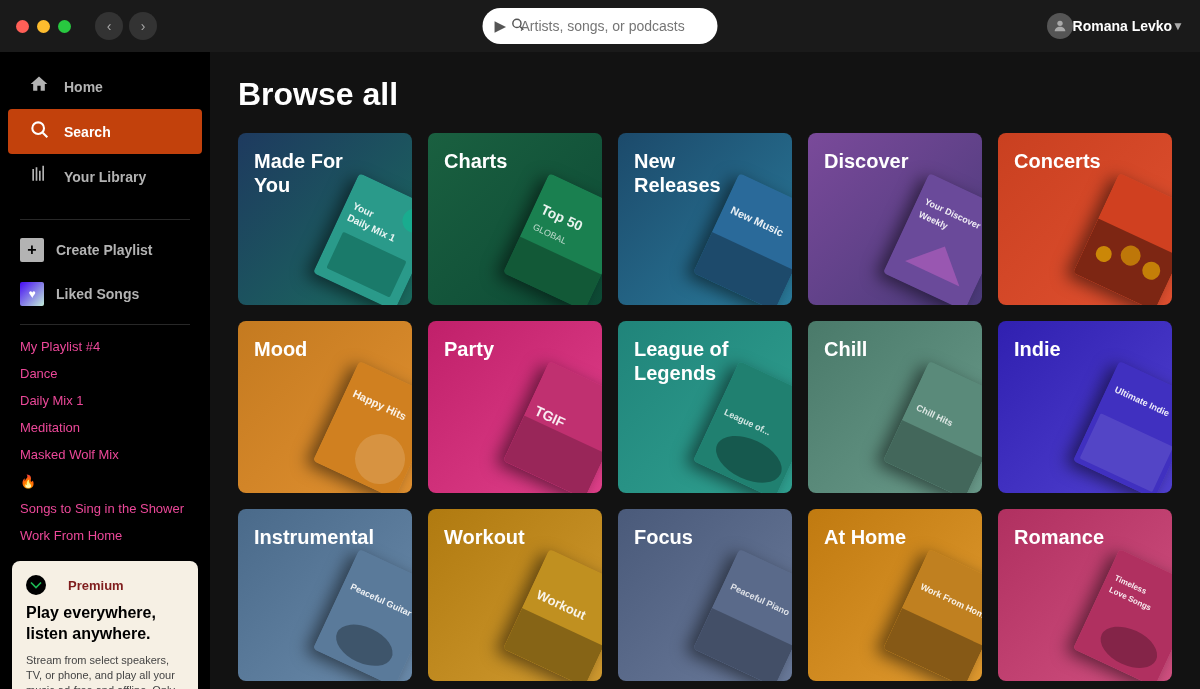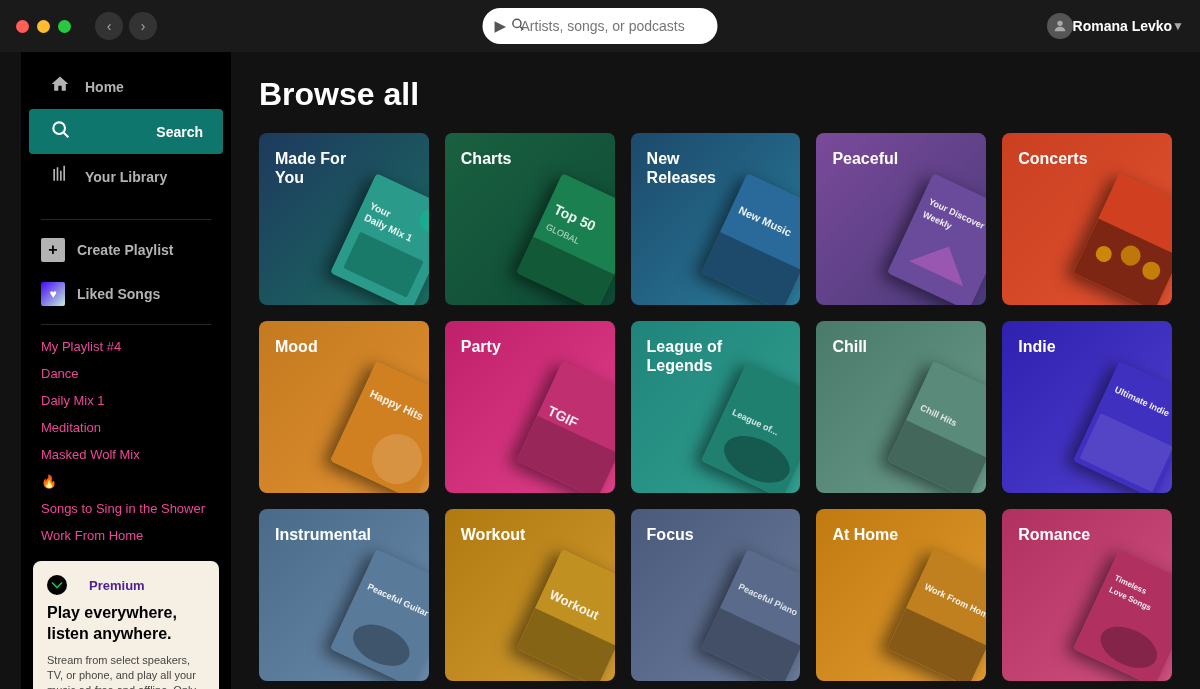--- a/index.html
+++ b/index.html
@@ -105,21 +105,20 @@
       justify-content: center;
       color: #aaa;
       font-size: 15px;
     }
 
     
     .main-layout {
       display: flex;
       flex: 1;
       overflow: hidden;
-      margin-left: 21px;
     }
 
     
     .sidebar {
       width: 210px;
       background: #000;
       display: flex;
       flex-direction: column;
       flex-shrink: 0;
       overflow-y: auto;
@@ -132,21 +131,21 @@
       align-items: center;
       gap: 14px;
       padding: 10px 20px;
       color: #b3b3b3;
       font-size: 14px;
       font-weight: 600;
       cursor: pointer;
       border-radius: 4px;
       margin: 0 8px;
     }
-    .sidebar-item.active { color: #fff; background: #0f766e; justify-content: space-between; }
+    .sidebar-item.active { color: #fff; background: #c2410c; }
     .sidebar-icon {
       font-size: 18px;
       width: 22px;
       text-align: center;
     }
 
     .sidebar-divider {
       border: none;
       border-top: 1px solid #282828;
       margin: 8px 20px;
@@ -197,21 +196,21 @@
       gap: 6px;
       margin-bottom: 8px;
     }
     .premium-logo {
       width: 20px;
       height: 20px;
     }
     .premium-label {
       font-size: 13px;
       font-weight: 700;
-      color: #4c1d95;
+      color: #7f1d1d;
       padding-left: 16px;
     }
     .premium-title {
       font-size: 16px;
       font-weight: 700;
       color: #000;
       line-height: 1.3;
       margin-bottom: 8px;
     }
     .premium-desc {
@@ -248,21 +247,21 @@
       position: relative;
       overflow: hidden;
       cursor: pointer;
     }
 
     .card-label {
       position: absolute;
       top: 16px;
       left: 16px;
       color: #fff;
-      font-size: 16px;
+      font-size: 20px;
       font-weight: 700;
       line-height: 1.2;
       z-index: 2;
       max-width: 55%;
     }
 
     
     .card-made-for-you { background: linear-gradient(135deg, #1e3a5f, #1a6b5e); }
     .card-charts { background: linear-gradient(135deg, #1a6040, #0d4a35); border-radius: 7px; }
     .card-new-releases { background: linear-gradient(135deg, #1c4a6b, #2a7a9a); }
@@ -422,21 +421,21 @@
         </div>
         <div class="card card-new-releases">
           <div class="card-label">New Releases</div>
           <div class="album-art"><svg width="90" height="110" viewBox="0 0 90 110" xmlns="http://www.w3.org/2000/svg">
       <rect width="90" height="110" fill="#2a6a9a" rx="4"></rect>
       <text x="8" y="40" fill="rgba(255,255,255,0.9)" font-size="11" font-weight="bold" font-family="sans-serif">New Music</text>
       <rect x="0" y="65" width="90" height="45" fill="rgba(0,0,0,0.3)" rx="0 0 4 4"></rect>
     </svg></div>
         </div>
         <div class="card card-discover">
-          <div class="card-label">Peaceful</div>
+          <div class="card-label">Discover</div>
           <div class="album-art"><svg width="90" height="110" viewBox="0 0 90 110" xmlns="http://www.w3.org/2000/svg">
       <rect width="90" height="110" fill="#6a4a9a" rx="4"></rect>
       <text x="8" y="30" fill="rgba(255,255,255,0.9)" font-size="9" font-weight="bold" font-family="sans-serif">Your Discover</text>
       <text x="8" y="44" fill="rgba(255,255,255,0.9)" font-size="9" font-weight="bold" font-family="sans-serif">Weekly</text>
       <polygon points="45,60 75,90 15,90" fill="rgba(200,100,200,0.5)"></polygon>
     </svg></div>
         </div>
         <div class="card card-concerts">
           <div class="card-label">Concerts</div>
           <div class="album-art"><svg width="90" height="110" viewBox="0 0 90 110" xmlns="http://www.w3.org/2000/svg">

